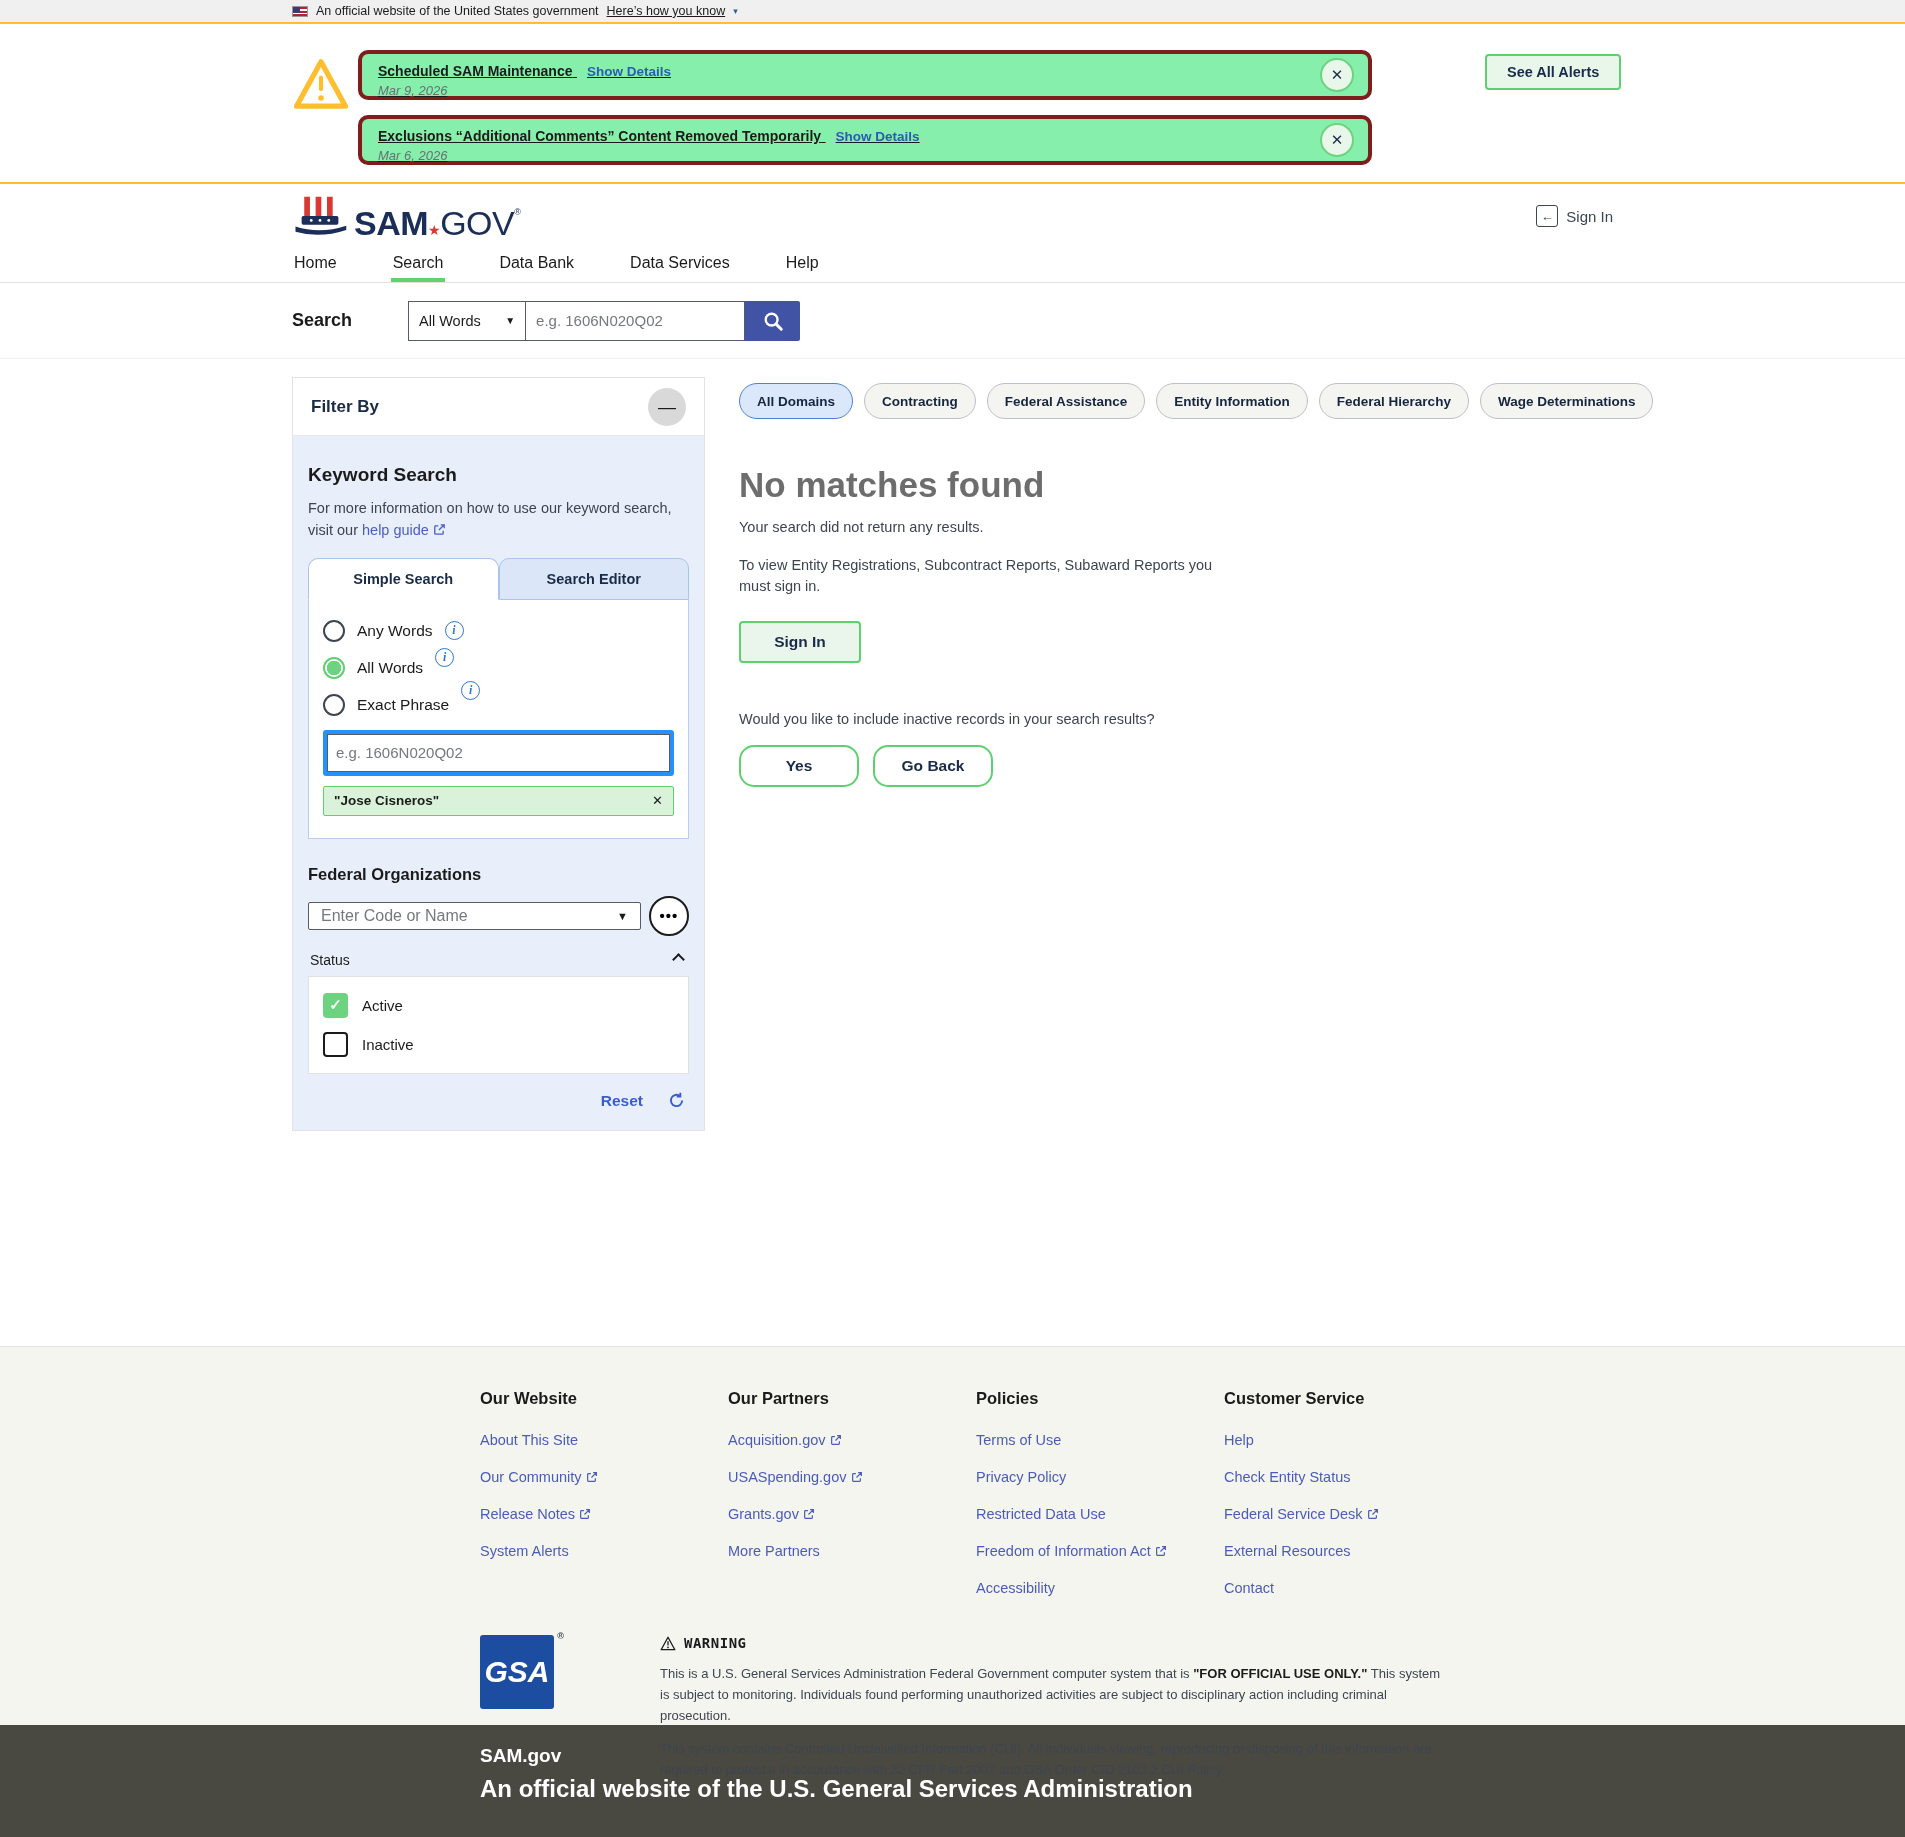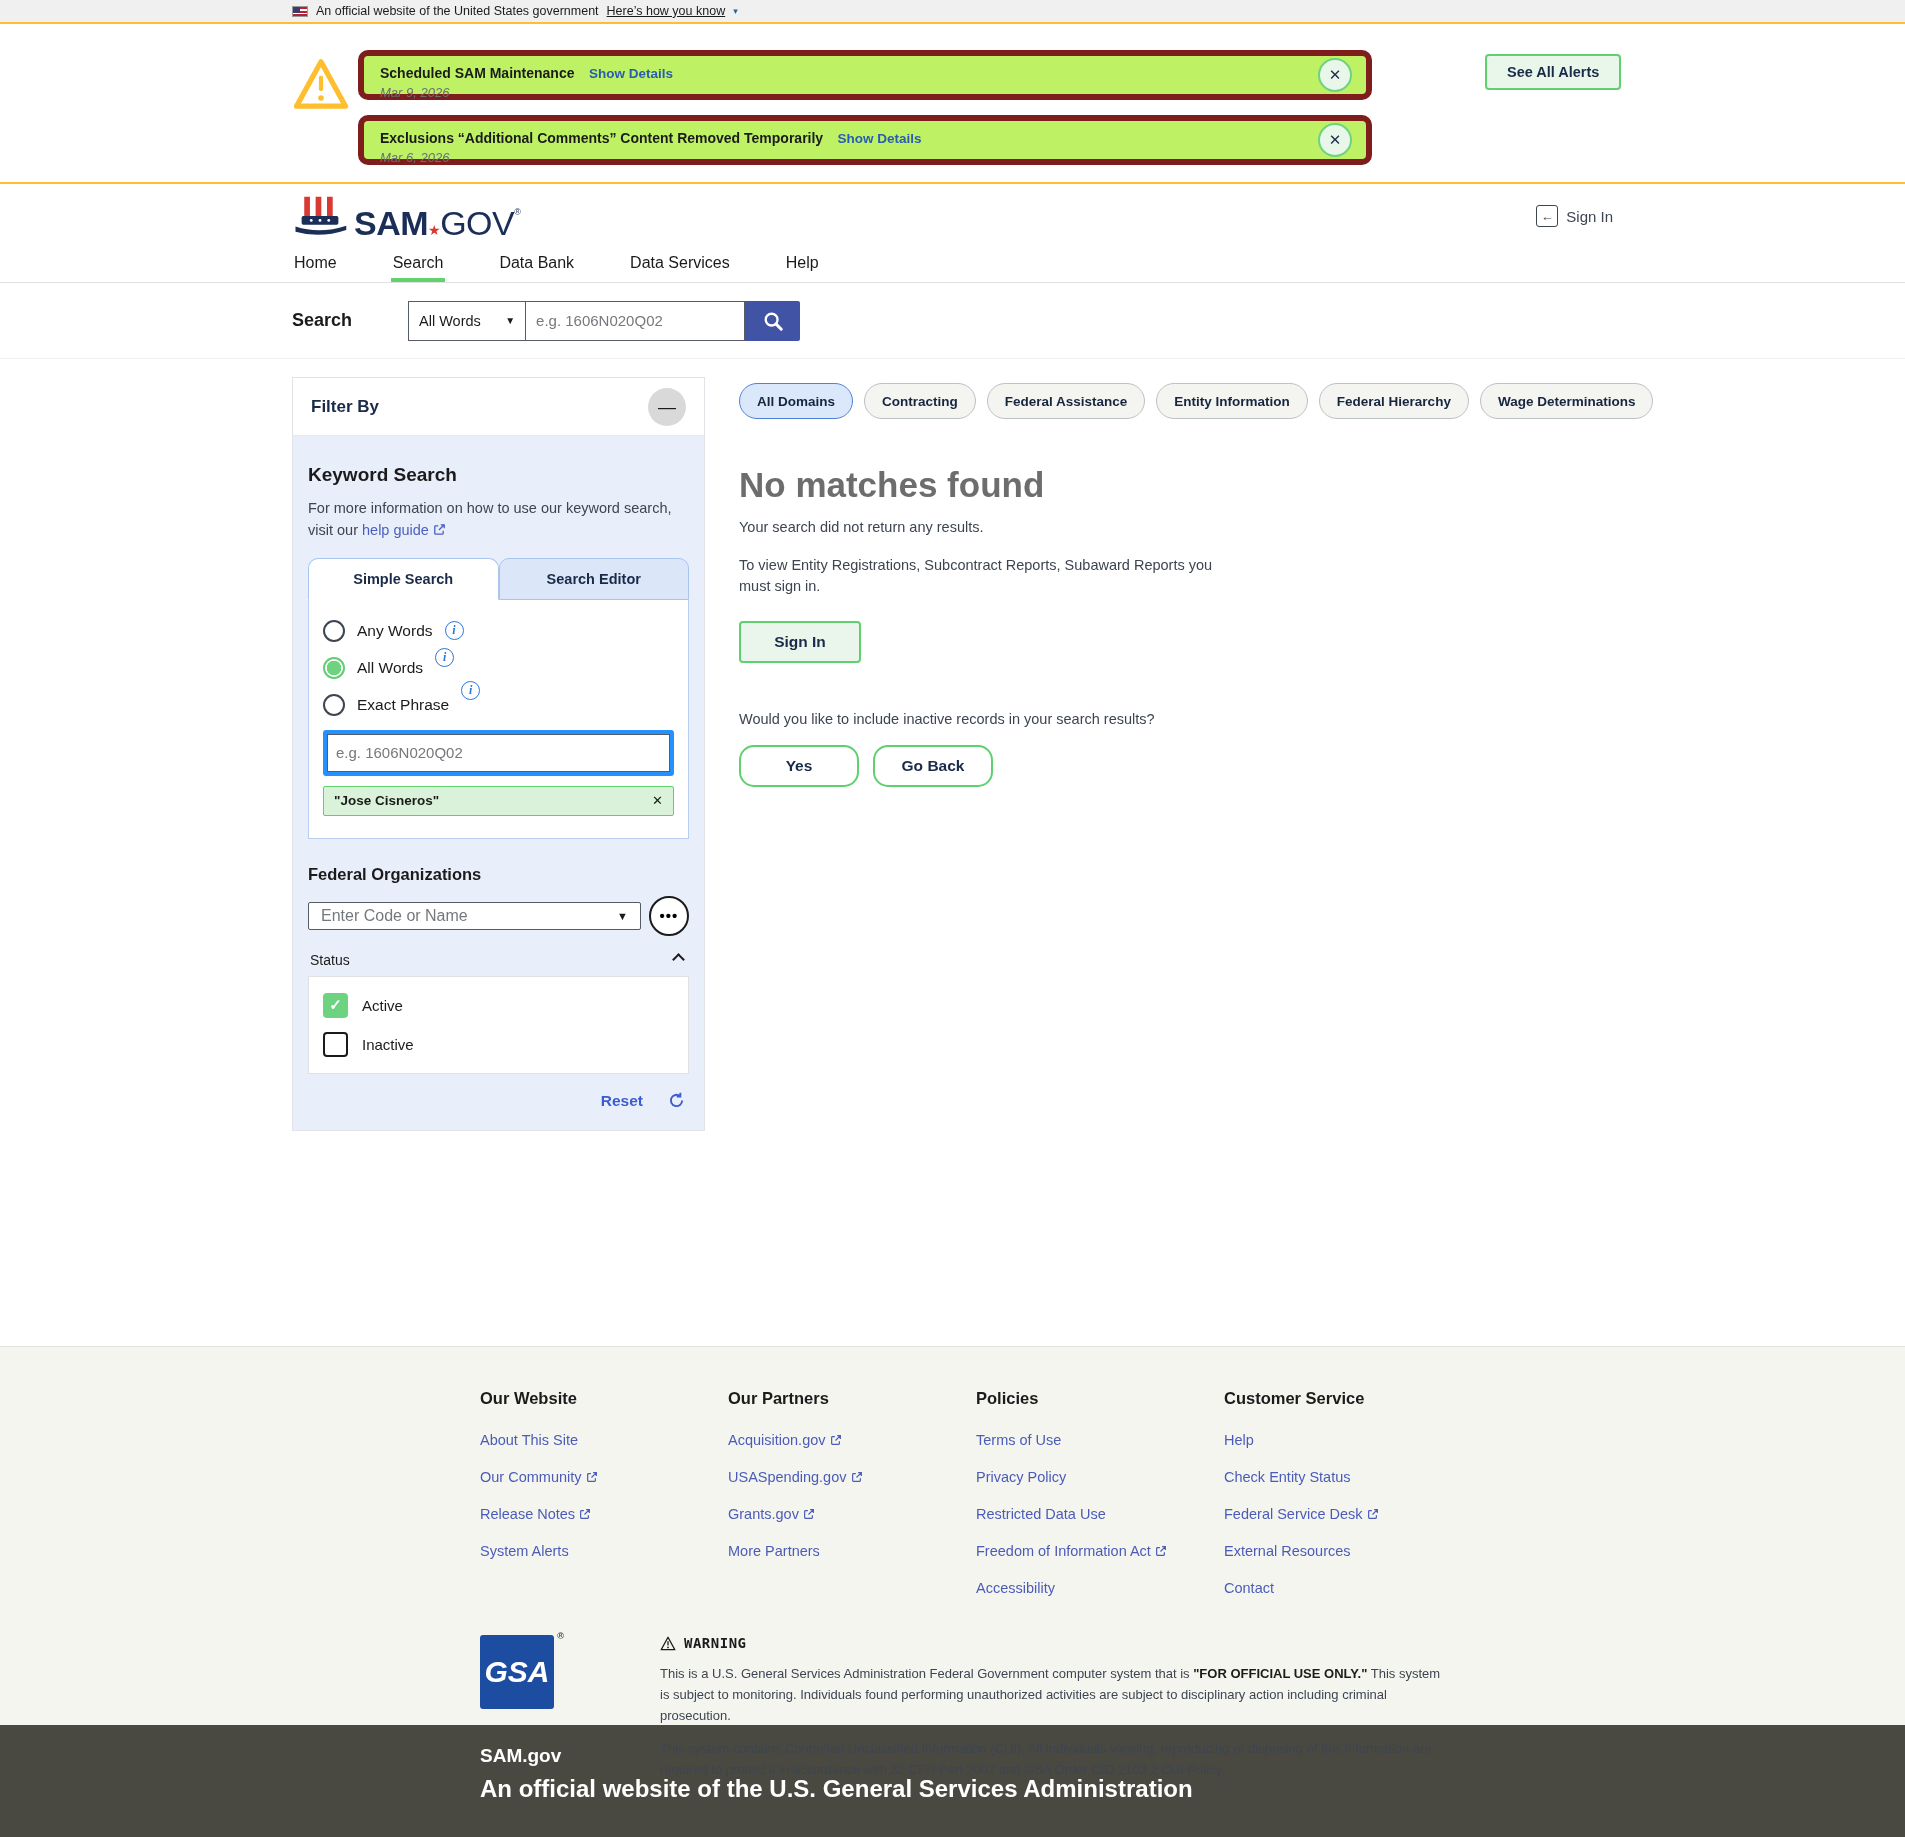--- a/index.html
+++ b/index.html
@@ -11,22 +11,22 @@
   .gov-banner { height:24px; background:#f0f0f0; border-bottom:2px solid #ffbe2e;
     display:flex; align-items:center; padding-left:292px; font-size:12.5px; color:#1b1b1b; gap:8px; }
   .flag { width:16px; height:11px; position:relative; background:repeating-linear-gradient(#b22234 0 2px,#fff 2px 3.7px); border:0.5px solid #999; }
   .flag::before { content:""; position:absolute; left:0; top:0; width:7px; height:6px; background:#3c3b6e; }
   .gov-banner a { color:#1b1b1b; text-decoration:underline; cursor:pointer; }
   .chev-down { font-size:9px; color:#2e5da9; }
 
   
   .alerts { position:relative; height:160px; background:#fff; border-bottom:2px solid #ffbe2e; }
   .warn-tri { position:absolute; left:293px; top:33px; }
-  .alert-card { position:absolute; left:358px; width:1014px; height:50px; background:#bef264;
-    border:6px solid #7f1d1d; border-radius:10px; padding:8px 60px 8px 16px; }
+  .alert-card { position:absolute; left:358px; width:1014px; height:50px; background:#86efac;
+    border:4px solid #7f1d1d; border-radius:10px; padding:8px 60px 8px 16px;text-decoration:underline; }
   .alert-card.a1 { top:26px; } .alert-card.a2 { top:91px; }
   .alert-title { font-size:14px; font-weight:700; color:#1b1b1b; display:inline; }
   .alert-link { font-size:13.5px; font-weight:700; color:#2a5db0; margin-left:10px; cursor:pointer; text-decoration:none; }
   .alert-date { font-size:13px; font-style:italic; color:#6a6f73; margin-top:3px; }
   .alert-close { position:absolute; right:14px; top:50%; transform:translateY(-50%);
     width:34px; height:34px; border-radius:50%; background:#e9f7ea; border:2px solid #6ed380;
     color:#1a2b49; font-size:15px; display:flex; align-items:center; justify-content:center; cursor:pointer; }
   .see-all { position:absolute; left:1485px; top:30px; height:36px; padding:0 20px;
     background:#e9f6ea; border:2px solid #5ed06f; border-radius:4px;
     font-size:14.5px; font-weight:700; color:#1a2b49; cursor:pointer; }

